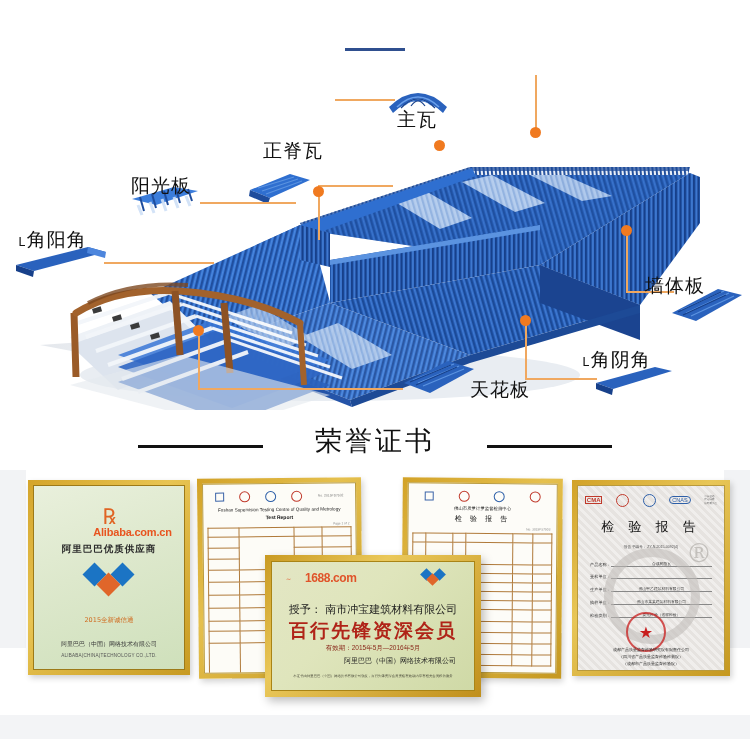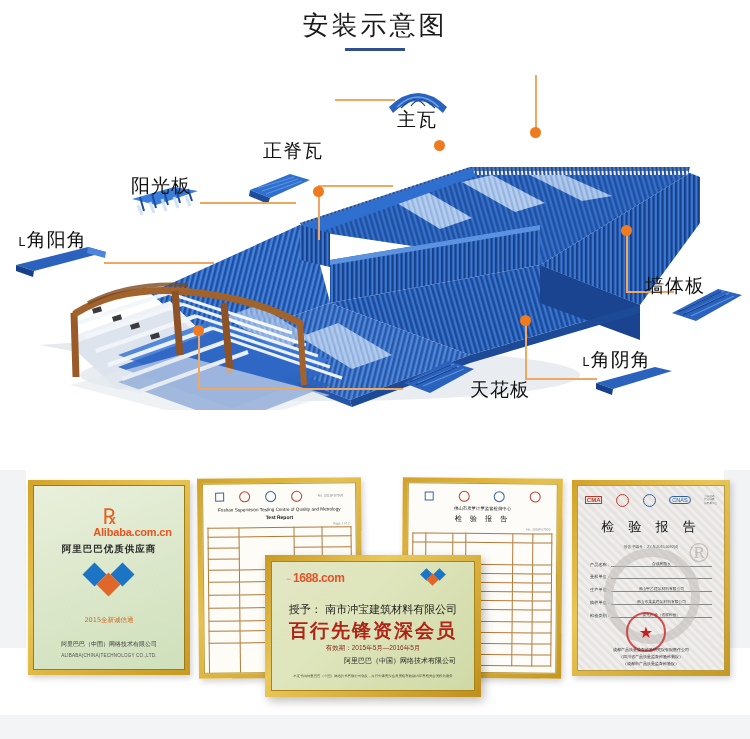--- a/index.html
+++ b/index.html
@@ -54,21 +54,20 @@
   
   .bld { position: absolute; }
 </style>
 </head>
 <body>
 
 <div class="page">
 
   <div class="diagram-section">
 
-    <div class="diagram-title">安装示意图</div>
     <div class="diagram-title-rule"></div>
 
     <div class="scene">
 
       <svg class="bld" style="left:0px; top:0px;" width="750" height="355" viewBox="0 0 750 355">
         <defs>
           <linearGradient id="gRoofA" x1="0" y1="0" x2="1" y2="0.4">
             <stop offset="0" stop-color="#2f6fd0"></stop>
             <stop offset="0.5" stop-color="#2a62bd"></stop>
             <stop offset="1" stop-color="#1f4fa0"></stop>
@@ -307,20 +306,27 @@
         <span class="sm">L</span><span>角阴角</span>
       </div>
 
       <div class="lbl" style="left:470px; top:322px;">天花板</div>
 
     </div>
   </div>
 
   <div style="position:absolute; left:0; top:410px; width:750px; height:329px; background:#fff;">
 
+    <div style="position:absolute; left:0; top:13px; width:750px; height:46px;">
+      <div style="position:absolute; left:138px; top:22px; width:125px; height:3px; background:#111;"></div>
+      <div style="position:absolute; left:0; top:0; width:750px; text-align:center;
+                  font-size:27px; letter-spacing:3px; color:#111;
+                  font-family:'DejaVu Sans','Liberation Sans',sans-serif;">荣誉证书</div>
+      <div style="position:absolute; left:487px; top:22px; width:125px; height:3px; background:#111;"></div>
+    </div>
 
     <div style="position:absolute; left:0; top:60px; width:750px; height:245px; background:#fff;"></div>
 
     <div style="position:absolute; left:0; top:60px; width:26px; height:178px; background:#f2f3f5;"></div>
     <div style="position:absolute; left:724px; top:60px; width:26px; height:178px; background:#f2f3f5;"></div>
     <div style="position:absolute; left:0; top:305px; width:750px; height:34px; background:#f3f4f6;"></div>
 
     <div style="position:absolute; left:28px; top:70px; width:162px; height:195px;
                 background:linear-gradient(135deg,#d4a42a,#e8c452 40%,#c79a22);
                 padding:5px; box-shadow:2px 3px 6px rgba(0,0,0,0.18);">
@@ -570,21 +576,21 @@
         <div style="position:absolute; left:0; bottom:4px; width:100%; text-align:center; font-size:4px; color:#2b2b2b;">（成都市产品质量监督检验院）</div>
       </div>
     </div>
 
     <div style="position:absolute; left:265px; top:145px; width:216px; height:142px;
                 background:linear-gradient(135deg,#c99a22,#eac85a 35%,#c08f1c);
                 padding:6px; box-shadow:3px 4px 9px rgba(0,0,0,0.26); z-index:5;">
       <div style="width:100%; height:100%; border:1px solid #a98416; position:relative; overflow:hidden;
                   background:linear-gradient(135deg,#e3e6c4,#dfe5bc 40%,#cfd9a6);">
 
-        <div style="position:absolute; left:14px; top:9px; display:flex; align-items:center; gap:2px;">
+        <div style="position:absolute; left:14px; top:9px; display:flex; align-items:center; gap:14px;">
           <span style="font-size:6px;color:#e0542a;">∼</span>
           <span style="font-size:12px;font-weight:bold;color:#e0542a;letter-spacing:-0.4px;">1688.com</span>
         </div>
 
         <div style="position:absolute; right:26px; top:8px; width:26px; height:18px;">
           <span style="position:absolute;left:0;top:0;width:9px;height:9px;background:#1b74c4;transform:rotate(45deg);"></span>
           <span style="position:absolute;left:13px;top:0;width:9px;height:9px;background:#1b74c4;transform:rotate(45deg);"></span>
           <span style="position:absolute;left:6px;top:5px;width:9px;height:9px;background:#e0662a;transform:rotate(45deg);"></span>
         </div>
 

